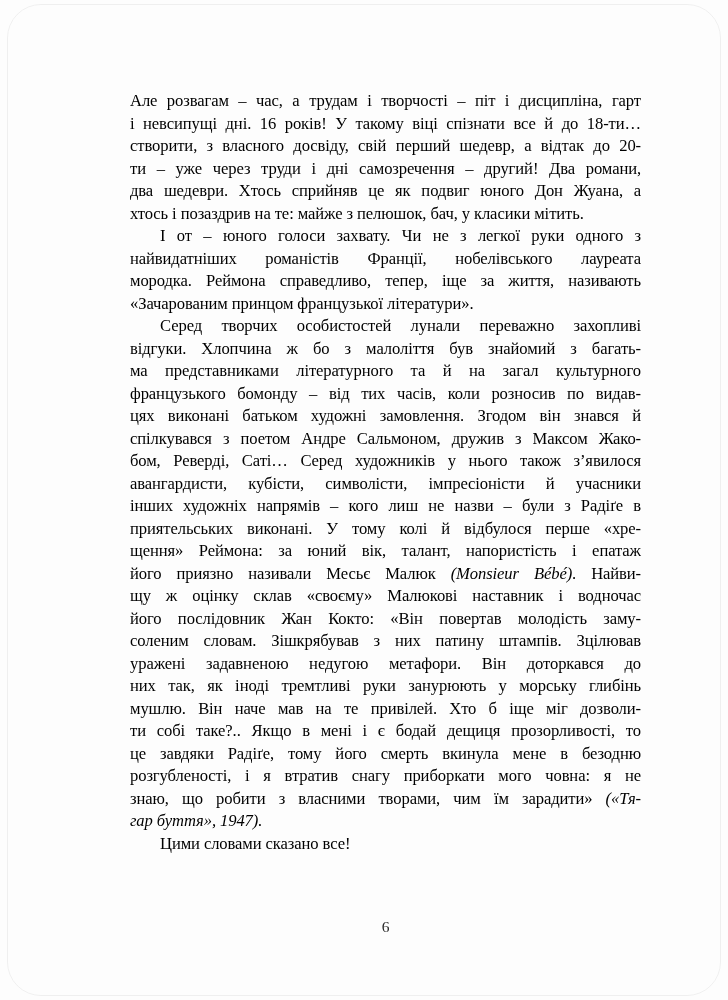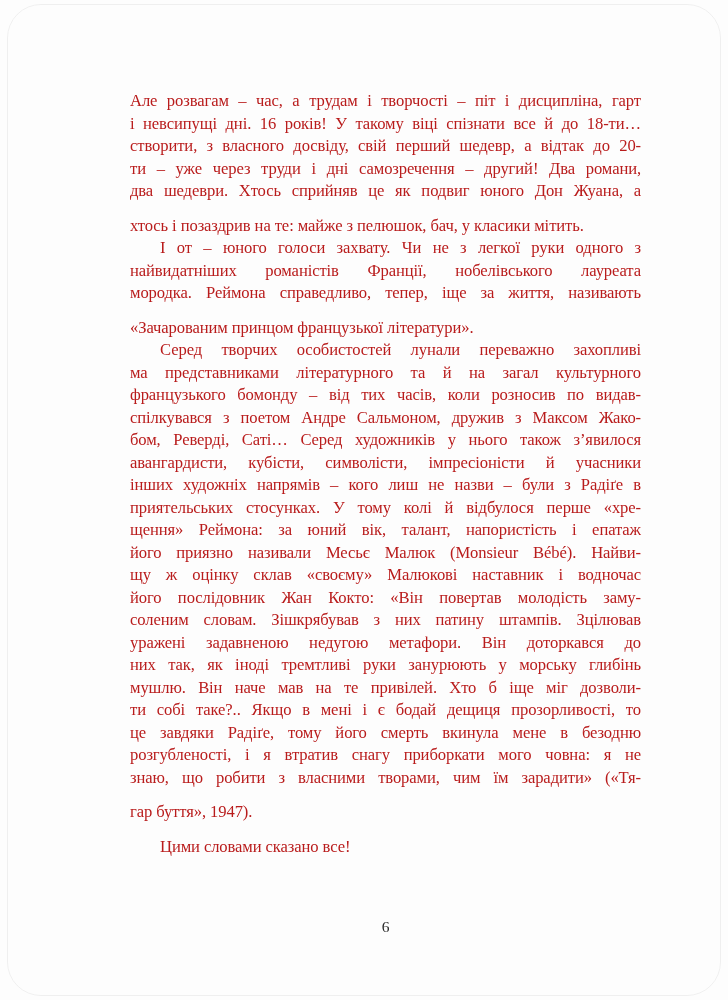--- a/index.html
+++ b/index.html
@@ -35,66 +35,67 @@
   }
   .paragraph { margin: 0; }
   .line {
     text-align: justify;
     text-align-last: justify;
     white-space: nowrap;
     height: 22.5px;
   }
   .line.para-end {
     text-align-last: left;
-    margin-top: 12px;
   }
   .line.indented {
     text-indent: 30px;
   }
-  .italic { }
+  .italic { font-style: italic; }
   .page-number {
     position: absolute;
     left: 130px;
     top: 918px;
     width: 511px;
     text-align: center;
     font-size: 15.5px;
     color: #2a2a2a;
   }
 </style>
 </head>
 <body>
 
 <div class="page" style="background: rgb(253, 253, 253);">
   <div class="page-edge"></div>
 
-  <div class="text-block" id="text-block" style="color: #b91c1c;">
+  <div class="text-block" id="text-block" style="color: #000000;">
       <div class="paragraph">
         <div class="line">Але розвагам – час, а трудам і творчості – піт і дисципліна, гарт</div>
         <div class="line">і невсипущі дні. 16 років! У такому віці спізнати все й до 18-ти…</div>
         <div class="line">створити, з власного досвіду, свій перший шедевр, а відтак до 20-</div>
         <div class="line">ти – уже через труди і дні самозречення – другий! Два романи,</div>
         <div class="line">два шедеври. Хтось сприйняв це як подвиг юного Дон Жуана, а</div>
         <div class="line para-end">хтось і позаздрив на те: майже з пелюшок, бач, у класики мітить.</div>
       </div>
       <div class="paragraph">
         <div class="line indented">І от – юного голоси захвату. Чи не з легкої руки одного з</div>
         <div class="line">найвидатніших романістів Франції, нобелівського лауреата</div>
         <div class="line">мородка. Реймона справедливо, тепер, іще за життя, називають</div>
         <div class="line para-end">«Зачарованим принцом французької літератури».</div>
       </div>
       <div class="paragraph">
         <div class="line indented">Серед творчих особистостей лунали переважно захопливі</div>
+        <div class="line">відгуки. Хлопчина ж бо з малоліття був знайомий з багать-</div>
         <div class="line">ма представниками літературного та й на загал культурного</div>
         <div class="line">французького бомонду – від тих часів, коли розносив по видав-</div>
+        <div class="line">цях виконані батьком художні замовлення. Згодом він знався й</div>
         <div class="line">спілкувався з поетом Андре Сальмоном, дружив з Максом Жако-</div>
         <div class="line">бом, Реверді, Саті… Серед художників у нього також з’явилося</div>
         <div class="line">авангардисти, кубісти, символісти, імпресіоністи й учасники</div>
         <div class="line">інших художніх напрямів – кого лиш не назви – були з Радіґе в</div>
-        <div class="line">приятельських стосунках. У тому колі й відбулося перше «хре-</div>
+        <div class="line">приятельських виконані. У тому колі й відбулося перше «хре-</div>
         <div class="line">щення» Реймона: за юний вік, талант, напористість і епатаж</div>
         <div class="line">його приязно називали Месьє Малюк <span class="italic">(Monsieur Bébé)</span>. Найви-</div>
         <div class="line">щу ж оцінку склав «своєму» Малюкові наставник і водночас</div>
         <div class="line">його послідовник Жан Кокто: «Він повертав молодість заму-</div>
         <div class="line">соленим словам. Зішкрябував з них патину штампів. Зцілював</div>
         <div class="line">уражені задавненою недугою метафори. Він доторкався до</div>
         <div class="line">них так, як іноді тремтливі руки занурюють у морську глибінь</div>
         <div class="line">мушлю. Він наче мав на те привілей. Хто б іще міг дозволи-</div>
         <div class="line">ти собі таке?.. Якщо в мені і є бодай дещиця прозорливості, то</div>
         <div class="line">це завдяки Радіґе, тому його смерть вкинула мене в безодню</div>

